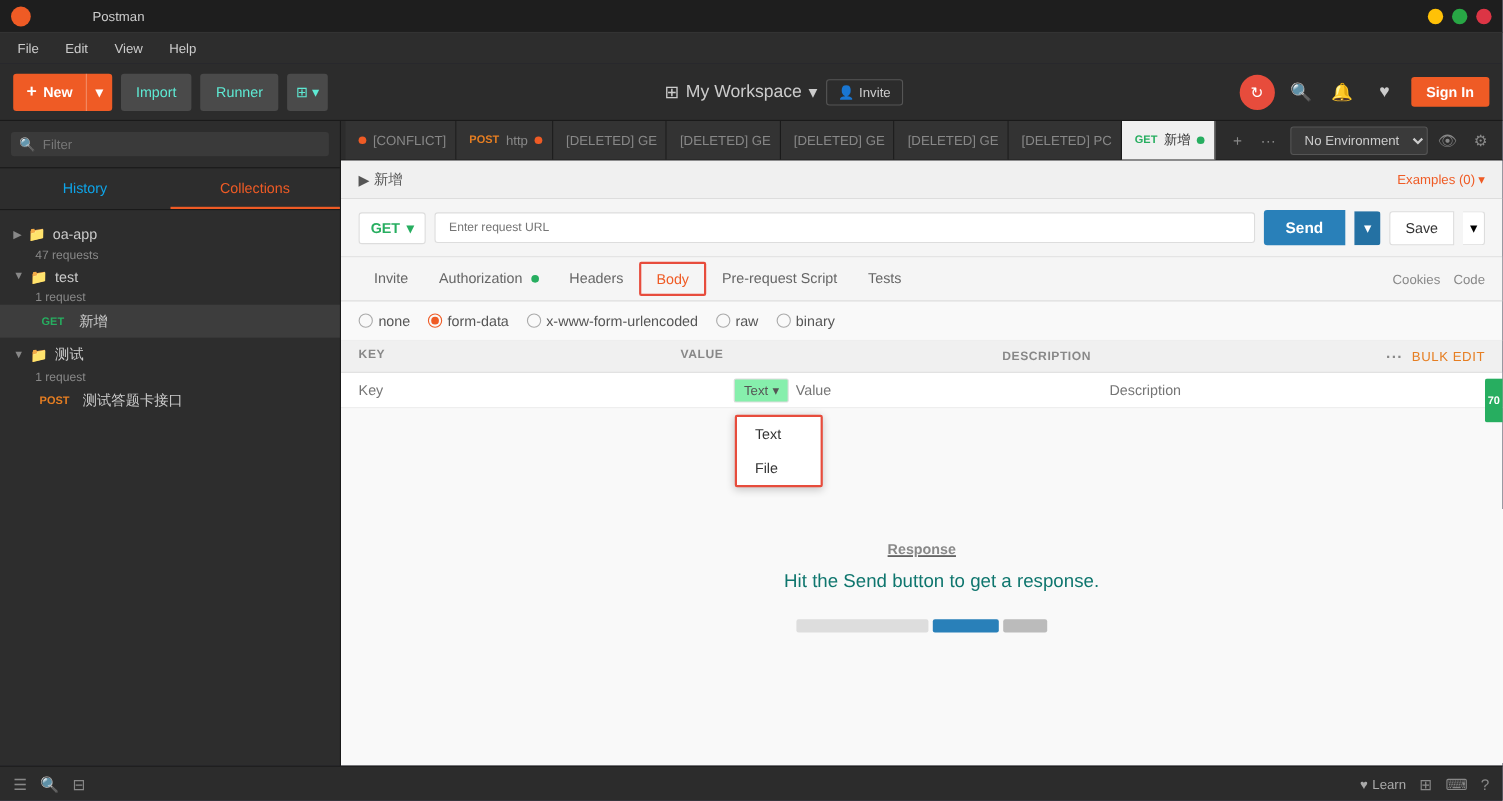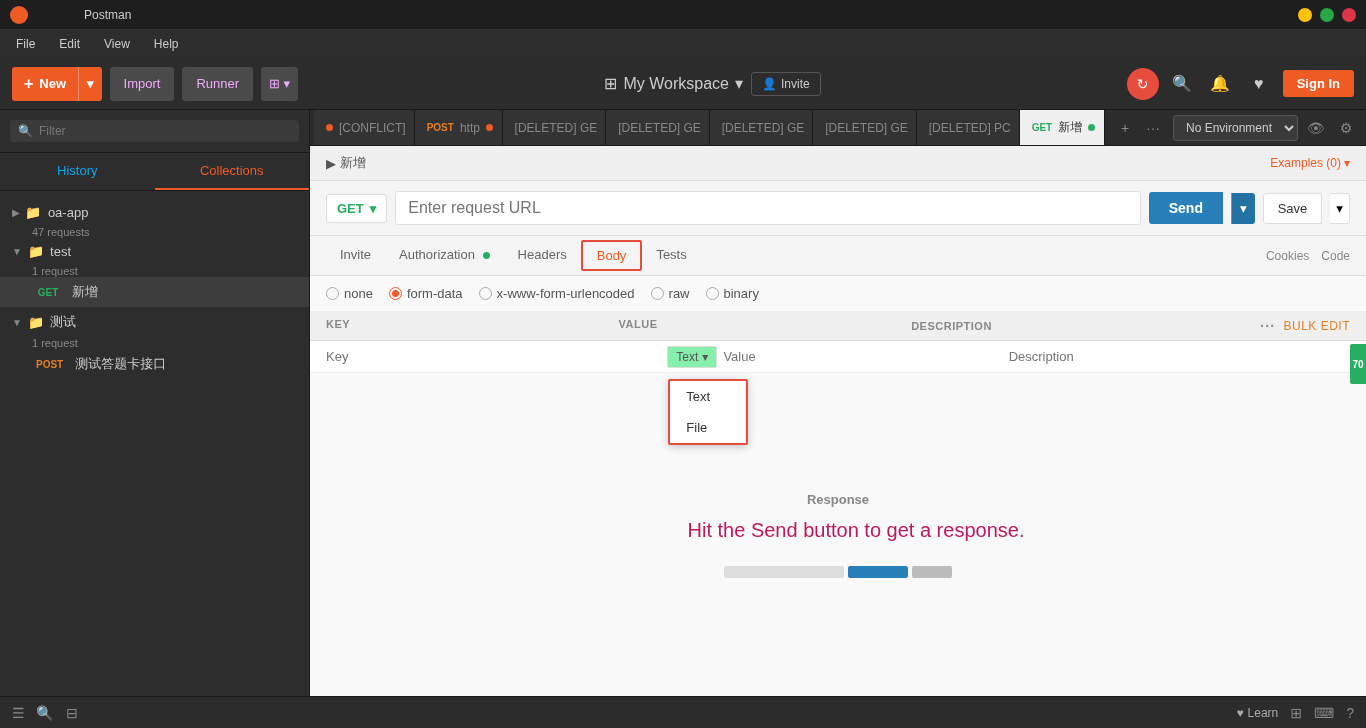--- a/index.html
+++ b/index.html
@@ -75,21 +75,21 @@
       border-right: 1px solid rgba(255,255,255,0.3);
       height: 100%;
     }
     .btn-new-caret {
       padding: 0 8px;
       height: 100%;
       display: flex; align-items: center;
     }
     .btn-toolbar {
       background: #4a4a4a;
-      color: #f0abfc;
+      color: #5eead4;
       border: none;
       border-radius: 3px;
       height: 34px;
       padding: 0 14px;
       cursor: pointer;
       font-size: 13px;
     }
     .toolbar-center {
       flex: 1;
       display: flex;
@@ -327,21 +327,21 @@
       color: #27ae60;
       font-weight: 700;
       cursor: pointer;
       display: flex; align-items: center; gap: 6px;
     }
     .url-input {
       flex: 1;
       border: 1px solid #ddd;
       border-radius: 3px;
       padding: 7px 12px;
-      font-size: 16px;
+      font-size: 11px;
       color: #888;
       outline: none;
       background: white;
     }
     .btn-send {
       background: #2980b9;
       color: white;
       border: none;
       border-radius: 3px 0 0 3px;
       padding: 8px 20px;
@@ -499,22 +499,22 @@
     .response-area {
       flex: 1;
       display: flex;
       flex-direction: column;
       align-items: center;
       justify-content: center;
       background: #f9f9f9;
       padding: 20px;
     }
     .response-hint {
-      color: #be185d;
-      font-size: 20px;
+      color: #0f766e;
+      font-size: 17px;
       margin-bottom: 24px;
       margin-left: 36px;
     }
     .response-bars {
       display: flex; gap: 4px; align-items: center;
     }
     .resp-bar { height: 12px; border-radius: 2px; }
     .resp-bar-long { width: 120px; background: #ddd; }
     .resp-bar-mid { width: 60px; background: #2980b9; }
     .resp-bar-short { width: 40px; background: #bbb; }
@@ -740,20 +740,21 @@
       </div>
 
       <div class="sub-tabs">
         <div class="sub-tab">Invite</div>
         <div class="sub-tab">
           <span>Authorization</span>
           <span class="sub-tab-dot"></span>
         </div>
         <div class="sub-tab">Headers</div>
         <div class="sub-tab active">Body</div>
+        <div class="sub-tab">Pre-request Script</div>
         <div class="sub-tab">Tests</div>
         <div class="sub-tabs-right">
           <span class="sub-tab-link">Cookies</span>
           <span class="sub-tab-link">Code</span>
         </div>
       </div>
 
       <div class="body-options">
         <label class="radio-option">
           <div class="radio-circle"></div>
@@ -804,21 +805,21 @@
             </div>
           </div>
           <input class="kv-input" type="text" style="flex: 1 1 0%;" placeholder="Value">
         </div>
         <div class="kv-cell">
           <input class="kv-input" type="text" placeholder="Description" style="">
         </div>
       </div>
 
       <div class="response-area">
-        <div style="display:flex;align-items:center;gap:8px;margin-bottom:12px;">
+        <div style="display:flex;align-items:center;gap:8px;margin-bottom:12px;text-decoration:underline;">
           <span style="color:#888;font-size:13px;font-weight:600;">Response</span>
         </div>
         <p class="response-hint">Hit the Send button to get a response.</p>
         <div class="response-bars">
           <div class="resp-bar resp-bar-long"></div>
           <div class="resp-bar resp-bar-mid"></div>
           <div class="resp-bar resp-bar-short"></div>
         </div>
       </div>
 

